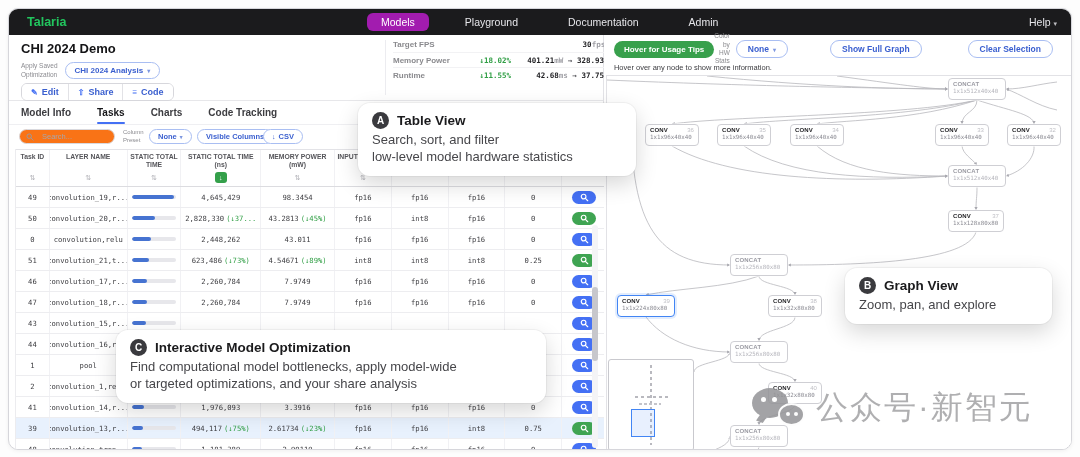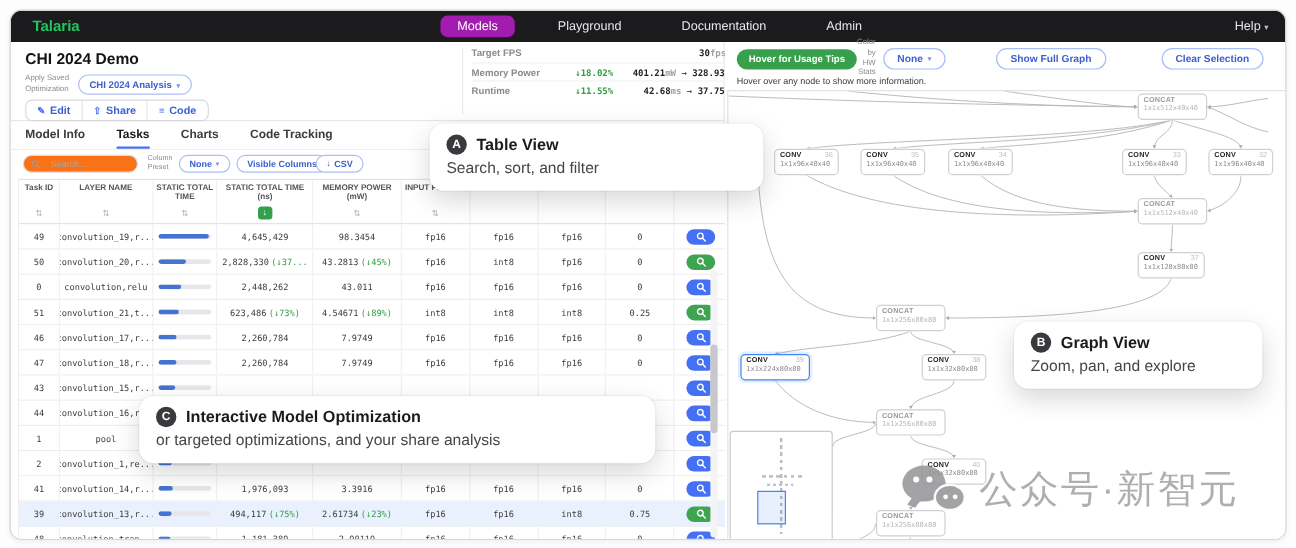--- a/index.html
+++ b/index.html
@@ -786,37 +786,39 @@
     </div>
   </div>
 
   <div class="callout" id="callout-a">
     <div class="co-head">
       <div class="co-badge">A</div>
       <div class="co-title">Table View</div>
     </div>
     <div class="co-body">
       <div>Search, sort, and filter</div>
+      <div>low-level model hardware statistics</div>
     </div>
   </div>
   <div class="callout" id="callout-b">
     <div class="co-head">
       <div class="co-badge">B</div>
       <div class="co-title">Graph View</div>
     </div>
     <div class="co-body">
       <div>Zoom, pan, and explore</div>
     </div>
   </div>
   <div class="callout" id="callout-c">
     <div class="co-head">
       <div class="co-badge">C</div>
       <div class="co-title">Interactive Model Optimization</div>
     </div>
     <div class="co-body">
+      <div>Find computational model bottlenecks, apply model-wide</div>
       <div>or targeted optimizations, and your share analysis</div>
     </div>
   </div>
 
   <div class="watermark">
     <div class="wm-icon">
       <div class="wm-b1">
           <div class="tail"></div>
         </div>
       <div class="wm-b2"></div>

